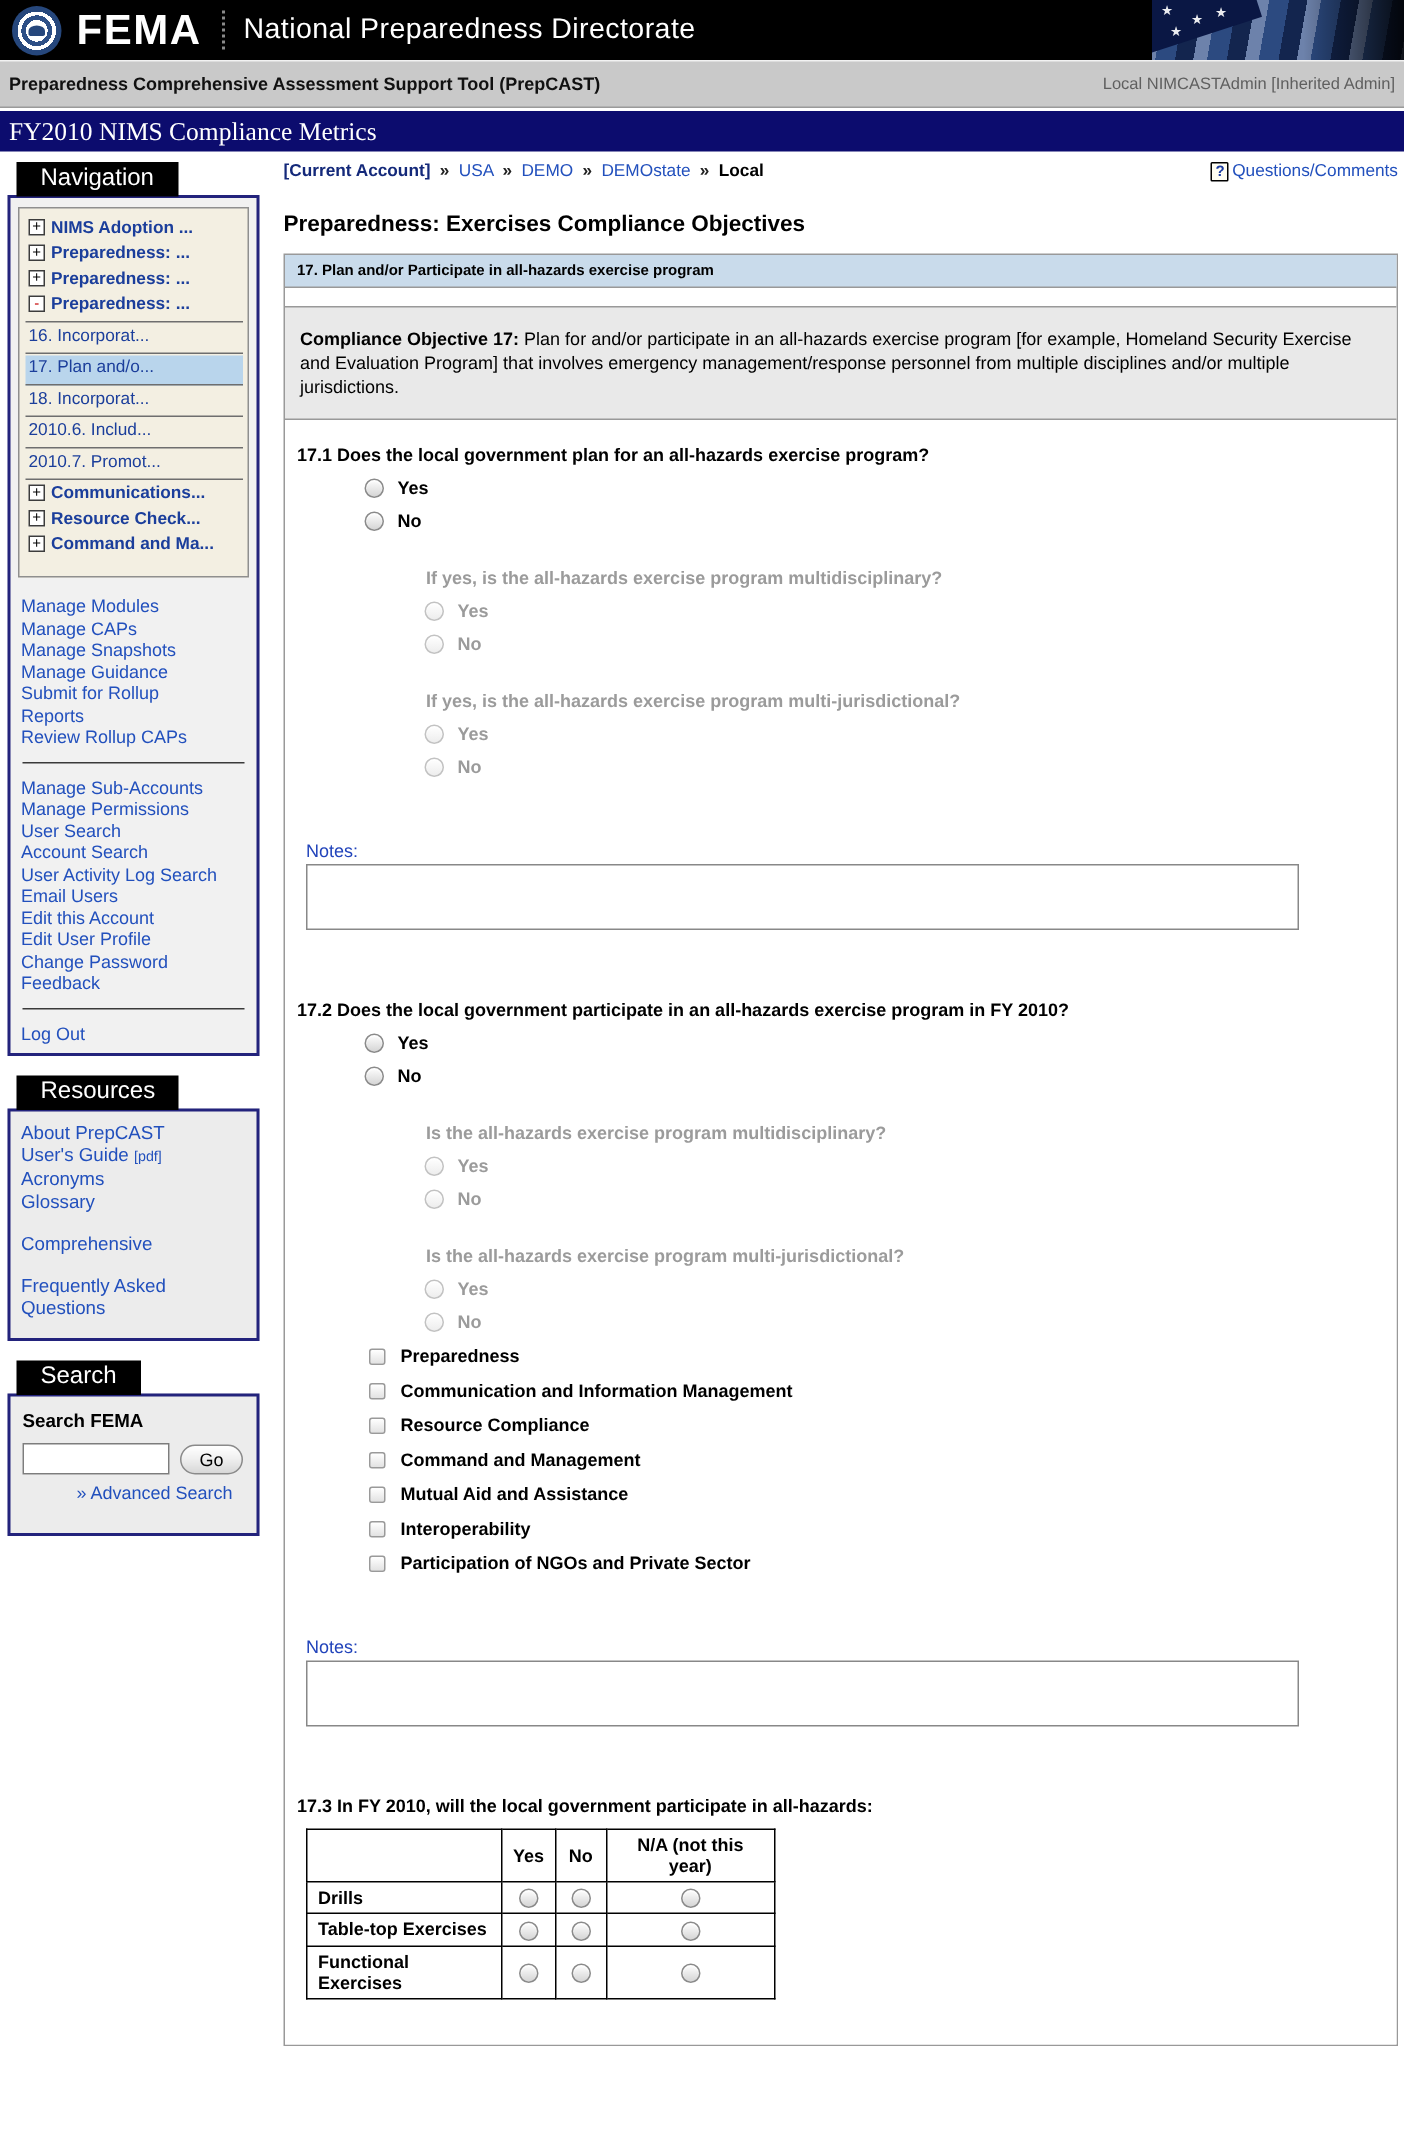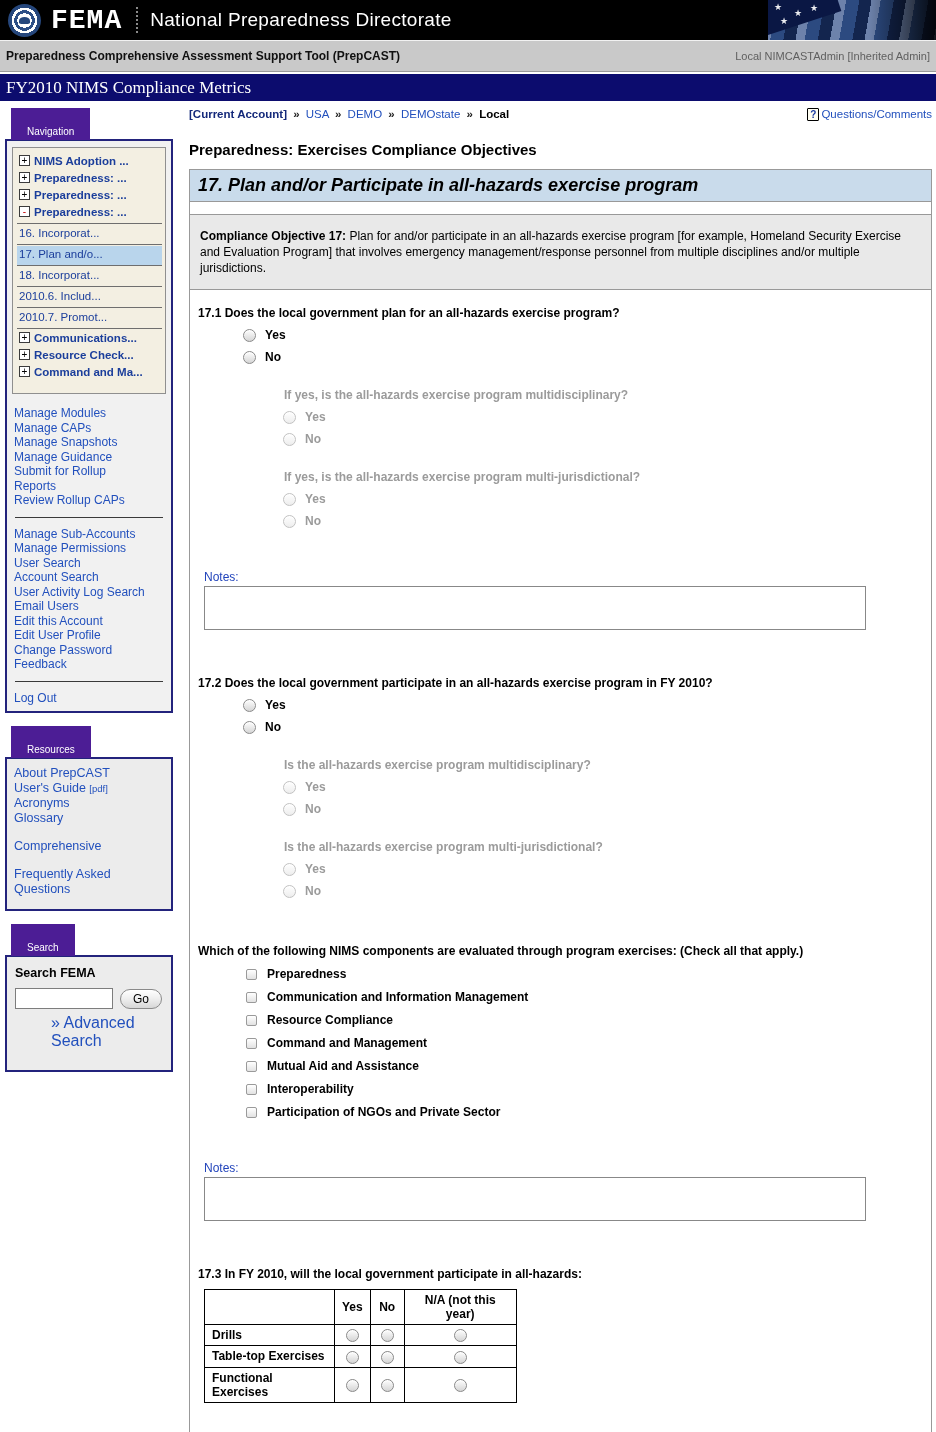--- a/index.html
+++ b/index.html
@@ -5,21 +5,21 @@
   * { margin:0; padding:0; box-sizing:border-box; }
   body { width:936px; background:#fff; font-family:"Liberation Sans", sans-serif; color:#000; }
   a { text-decoration:none; cursor:pointer; }
 
   
   .top-banner { height:40px; background:#000; display:flex; align-items:center; position:relative; }
   .dhs-seal { width:33px; height:33px; border-radius:50%; margin-left:8px; flex:none;
     background: radial-gradient(circle, #ffffff 0 31%, #2d4f86 31% 44%, #ffffff 44% 55%, #26477c 55% 78%, #9fb3d0 78% 86%, #26477c 86% 100%);
     display:flex; align-items:center; justify-content:center; }
   .eagle { width:11px; height:7px; background:#26477c; border-radius:50% 50% 20% 20%; }
-  .fema-word { font-family:Liberation Mono, monospace; font-weight:bold; font-size:28px; color:#fff; margin-left:10px; letter-spacing:1px; }
+  .fema-word { font-family:Liberation Sans, sans-serif; font-weight:bold; font-size:28px; color:#fff; margin-left:10px; letter-spacing:1px; }
   .dot-sep { height:26px; border-left:2px dotted #8a8a8a; margin:0 12px 0 14px; }
   .directorate { color:#fff; font-size:19px; font-weight:400; letter-spacing:0.3px; }
   .flag-decor { margin-left:auto; width:168px; height:40px; position:relative; overflow:hidden; flex:none;
     background:
       linear-gradient(to right, rgba(0,0,0,0) 60%, rgba(0,0,0,0.85) 100%),
       repeating-linear-gradient(100deg, #6d82ab 0 9px, #2c4a80 9px 22px, #13254e 22px 34px),
       #13254e; }
   .flag-canton { position:absolute; left:-8px; top:-10px; width:78px; height:34px; background:#0a1744; transform:rotate(-18deg); }
   .flag-star { position:absolute; color:rgba(255,255,255,0.92); font-size:9px; }
 
@@ -32,21 +32,21 @@
   
   .page-banner { height:27px; background:#0c0c6e; margin-top:2px; color:#fff; display:flex; align-items:center;
     padding-left:6px; font-family:"Liberation Serif", serif; font-size:17px; }
 
   
   .layout { display:flex; padding:7px 4px 0 5px; }
   .sidebar { width:168px; flex:none; }
   .main { flex:1; margin-left:16px; min-width:0; }
 
   
-  .side-tab { display:inline-block; background:#4c1d95; color:#fff; font-size:10px; padding:18px 16px 3px; margin-left:6px; position:relative; z-index:2; }
+  .side-tab { display:inline-block; background:#000000; color:#fff; font-size:16px; padding:2px 16px 3px; margin-left:6px; position:relative; z-index:2; }
   .nav-outer { border:2px solid #23237c; background:#f1f1f1; margin-top:-1px; padding-bottom:6px; }
   .tree-box { margin:6px 5px 10px; background:#f3efe2; border:1px solid #8f8f8f; padding:5px 3px 12px 4px; }
   .tree-item { display:flex; gap:4px; align-items:flex-start; font-size:11.5px; line-height:13px; color:#1b3e9b; padding:2px 2px; }
   .tree-item.bold { font-weight:bold; }
   .tree-item.rule { border-bottom:1px solid #6e6e6e; padding-bottom:4px; margin-bottom:1px; }
   .tree-item.hl { background:#b9d5ec; }
   .expander { flex:none; width:11px; height:11px; border:1px solid #3c3c3c; background:#fff; font-size:10px; font-weight:normal;
     line-height:9px; text-align:center; color:#000; margin-top:0; cursor:pointer; }
   .expander.minus { color:#c40000; }
   .side-links { padding:2px 7px 0; }
@@ -57,37 +57,37 @@
   .res-link { display:block; color:#2250bd; line-height:15px; }
   .res-link.gap { margin-top:13px; }
   .pdf-tag { font-size:9.5px; }
   .section-block { margin-top:13px; }
   .search-outer { padding:9px 8px 20px; }
   .search-label { font-size:12.5px; font-weight:bold; margin-bottom:8px; }
   .search-row { display:flex; align-items:center; gap:7px; }
   .search-input { width:98px; height:21px; border:1px solid #7d7d7d; background:#fff; font-size:12px; padding:0 3px; }
   .go-btn { border:1px solid #8a8a8a; border-radius:11px; background:linear-gradient(#ffffff,#f0f0f0 45%,#d7d7d7); padding:2px 12px;
     font-size:12px; cursor:pointer; font-family:"Liberation Sans",sans-serif; }
-  .adv-search { display:block; color:#2250bd; font-size:16px; margin:5px 0 0 36px; }
+  .adv-search { display:block; color:#2250bd; font-size:12px; margin:5px 0 0 36px; }
 
   
   .crumb-row { display:flex; justify-content:space-between; align-items:flex-start; font-size:11.5px;gap:36px; }
   .crumbs a.cacct { color:#14297a; font-weight:bold; }
   .crumbs a.clink { color:#2250bd; }
   .crumb-sep { font-weight:bold; color:#222; padding:0 3px; }
   .crumb-cur { font-weight:bold; color:#000; }
   .qc-link { display:flex; align-items:flex-start; gap:2px; color:#2250bd; font-size:11.5px; }
   .q-icon { width:12px; height:13px; border:1px solid #000; background:#fffef2; color:#1a3aa0; font-size:10px; font-weight:bold;
     line-height:12px; text-align:center; border-radius:1px; }
 
   .page-title { font-size:15px; font-weight:bold; margin:20px 0 11px; }
 
   
   .form-container { border:1px solid #999; }
-  .section-bar { background:#c9dbeb; border-bottom:1px solid #999; font-weight:bold; font-size:18px; padding:5px 8px;font-style:italic; }
+  .section-bar { background:#c9dbeb; border-bottom:1px solid #999; font-weight:bold; font-size:10px; padding:5px 8px; }
   .objective { background:#e9e9e9; border-bottom:1px solid #999; padding:13px 10px; font-size:12px; line-height:16px; margin-top:12px; border-top:1px solid #999; }
   .form-body { background:#fff; padding:10px 8px 30px; font-size:12px; }
   .q-text { font-weight:bold; margin:6px 0 8px; }
   .opt-row { display:flex; align-items:center; gap:9px; margin:4px 0 8px 45px; font-weight:bold; }
   .opt-row.sub { margin-left:85px; color:#9b9b9b; }
   .sub-q { color:#9b9b9b; font-weight:bold; margin:24px 0 8px 86px; }
   .radio { display:inline-block; width:13px; height:13px; border-radius:50%; border:1px solid #8a8a8a;
     background:linear-gradient(#fefefe,#d5d5d5); box-shadow:inset 0 1px 1px rgba(255,255,255,.9); cursor:pointer; flex:none; }
   .radio.dis { border-color:#c2c2c2; background:linear-gradient(#ffffff,#ededed); }
   .checkbox { display:inline-block; width:11px; height:11px; border:1px solid #9a9a9a; border-radius:2px;
@@ -315,21 +315,20 @@
         <div class="sub-q">Is the all-hazards exercise program multi-jurisdictional?</div>
         <div class="opt-row sub">
           <span class="radio dis"></span>
           <span>Yes</span>
         </div>
         <div class="opt-row sub">
           <span class="radio dis"></span>
           <span>No</span>
         </div>
 
-        <div class="q-text gap-lg">Which of the following NIMS components are evaluated through program exercises: (Check all that apply.)</div>
         <div class="chk-row">
           <span class="checkbox"></span>
           <span>Preparedness</span>
         </div>
         <div class="chk-row">
           <span class="checkbox"></span>
           <span>Communication and Information Management</span>
         </div>
         <div class="chk-row">
           <span class="checkbox"></span>

